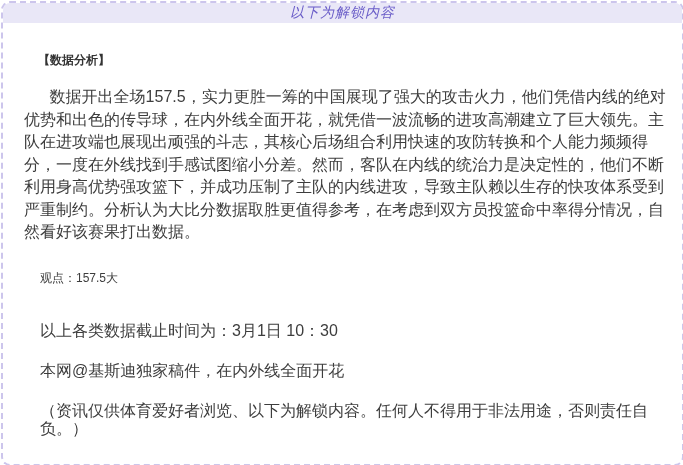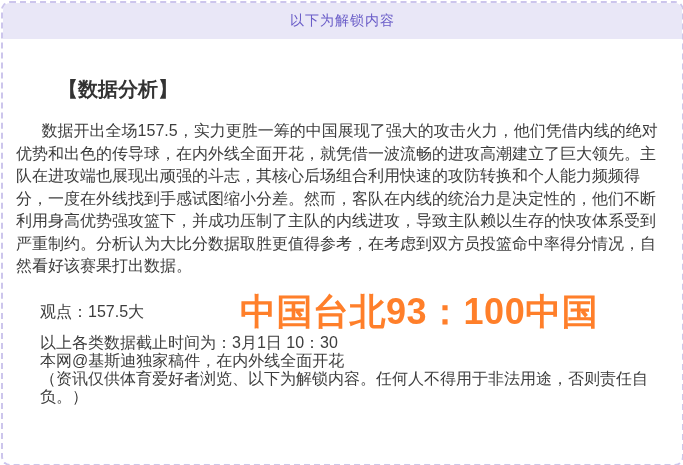--- a/index.html
+++ b/index.html
@@ -16,71 +16,73 @@
     left: 1px;
     top: 1px;
     width: 679px;
     height: 461px;
     border: 2px dashed var(--dashed-border, #ccc5ec);
     border-radius: 9px;
     background: #ffffff;
     overflow: hidden;
   }
   .unlock-header {
-    height: 36px;
+    height: 20px;
     background: var(--header-bg, #e9e7f7);
     display: flex;
     align-items: center;
     justify-content: center;
+    font-style: italic;
   }
   .unlock-header .banner-text {
     color: var(--accent-purple, #6a5dc8);
     font-size: 14px;
     letter-spacing: 1px;
   }
   .content {
     padding: 25px 13px 0 13px;
     color: var(--body-text, #3d3d3d);
   }
   .section-title {
-    font-size: 20px;
+    font-size: 12px;
     font-weight: bold;
     color: #333333;
     text-indent: 1.5em;
-    margin: 12px;
+    margin: 4px;
   }
   .analysis {
-    margin: 17px 0 0 0;
+    margin: 17px 0 0 8px;
     font-size: 16px;
     line-height: 22.5px;
     text-indent: 1.6em;
     color: var(--body-text, #3d3d3d);
   }
   .viewpoint-row {
     display: flex;
     align-items: center;
     margin-top: 14px;
     height: 42px;
   }
   .viewpoint-label {
-    font-size: 16px;
+    font-size: 12px;
     padding-left: 24px;
     white-space: nowrap;
   }
   .final-score {
     font-size: 36px;
     font-weight: bold;
     color: var(--score-orange, #ff7f2a);
     margin-left: 96px;
     white-space: nowrap;
     letter-spacing: 0.5px;
   }
   .meta-line {
     font-size: 16px;
     padding-left: 24px;
+    margin-top: 22px;
     line-height: 18px;
     color: var(--body-text, #3d3d3d);
   }
 </style>
 </head>
 <body>
 
 <div class="unlock-panel">
 
   <div class="unlock-header">
@@ -88,21 +90,20 @@
   </div>
 
   <div class="content">
 
     <h2 class="section-title">【数据分析】</h2>
 
     <p class="analysis">数据开出全场157.5，实力更胜一筹的中国展现了强大的攻击火力，他们凭借内线的绝对优势和出色的传导球，在内外线全面开花，就凭借一波流畅的进攻高潮建立了巨大领先。主队在进攻端也展现出顽强的斗志，其核心后场组合利用快速的攻防转换和个人能力频频得分，一度在外线找到手感试图缩小分差。然而，客队在内线的统治力是决定性的，他们不断利用身高优势强攻篮下，并成功压制了主队的内线进攻，导致主队赖以生存的快攻体系受到严重制约。分析认为大比分数据取胜更值得参考，在考虑到双方员投篮命中率得分情况，自然看好该赛果打出数据。</p>
 
     <div class="viewpoint-row">
       <span class="viewpoint-label">观点：157.5大</span>
-      <span class="final-score">中国台北93：100中国</span>
     </div>
 
     <div class="meta-line">以上各类数据截止时间为：3月1日 10：30</div>
 
     <div class="meta-line">本网@基斯迪独家稿件，在内外线全面开花</div>
 
     <div class="meta-line">（资讯仅供体育爱好者浏览、以下为解锁内容。任何人不得用于非法用途，否则责任自负。）</div>
 
   </div>
 </div>

